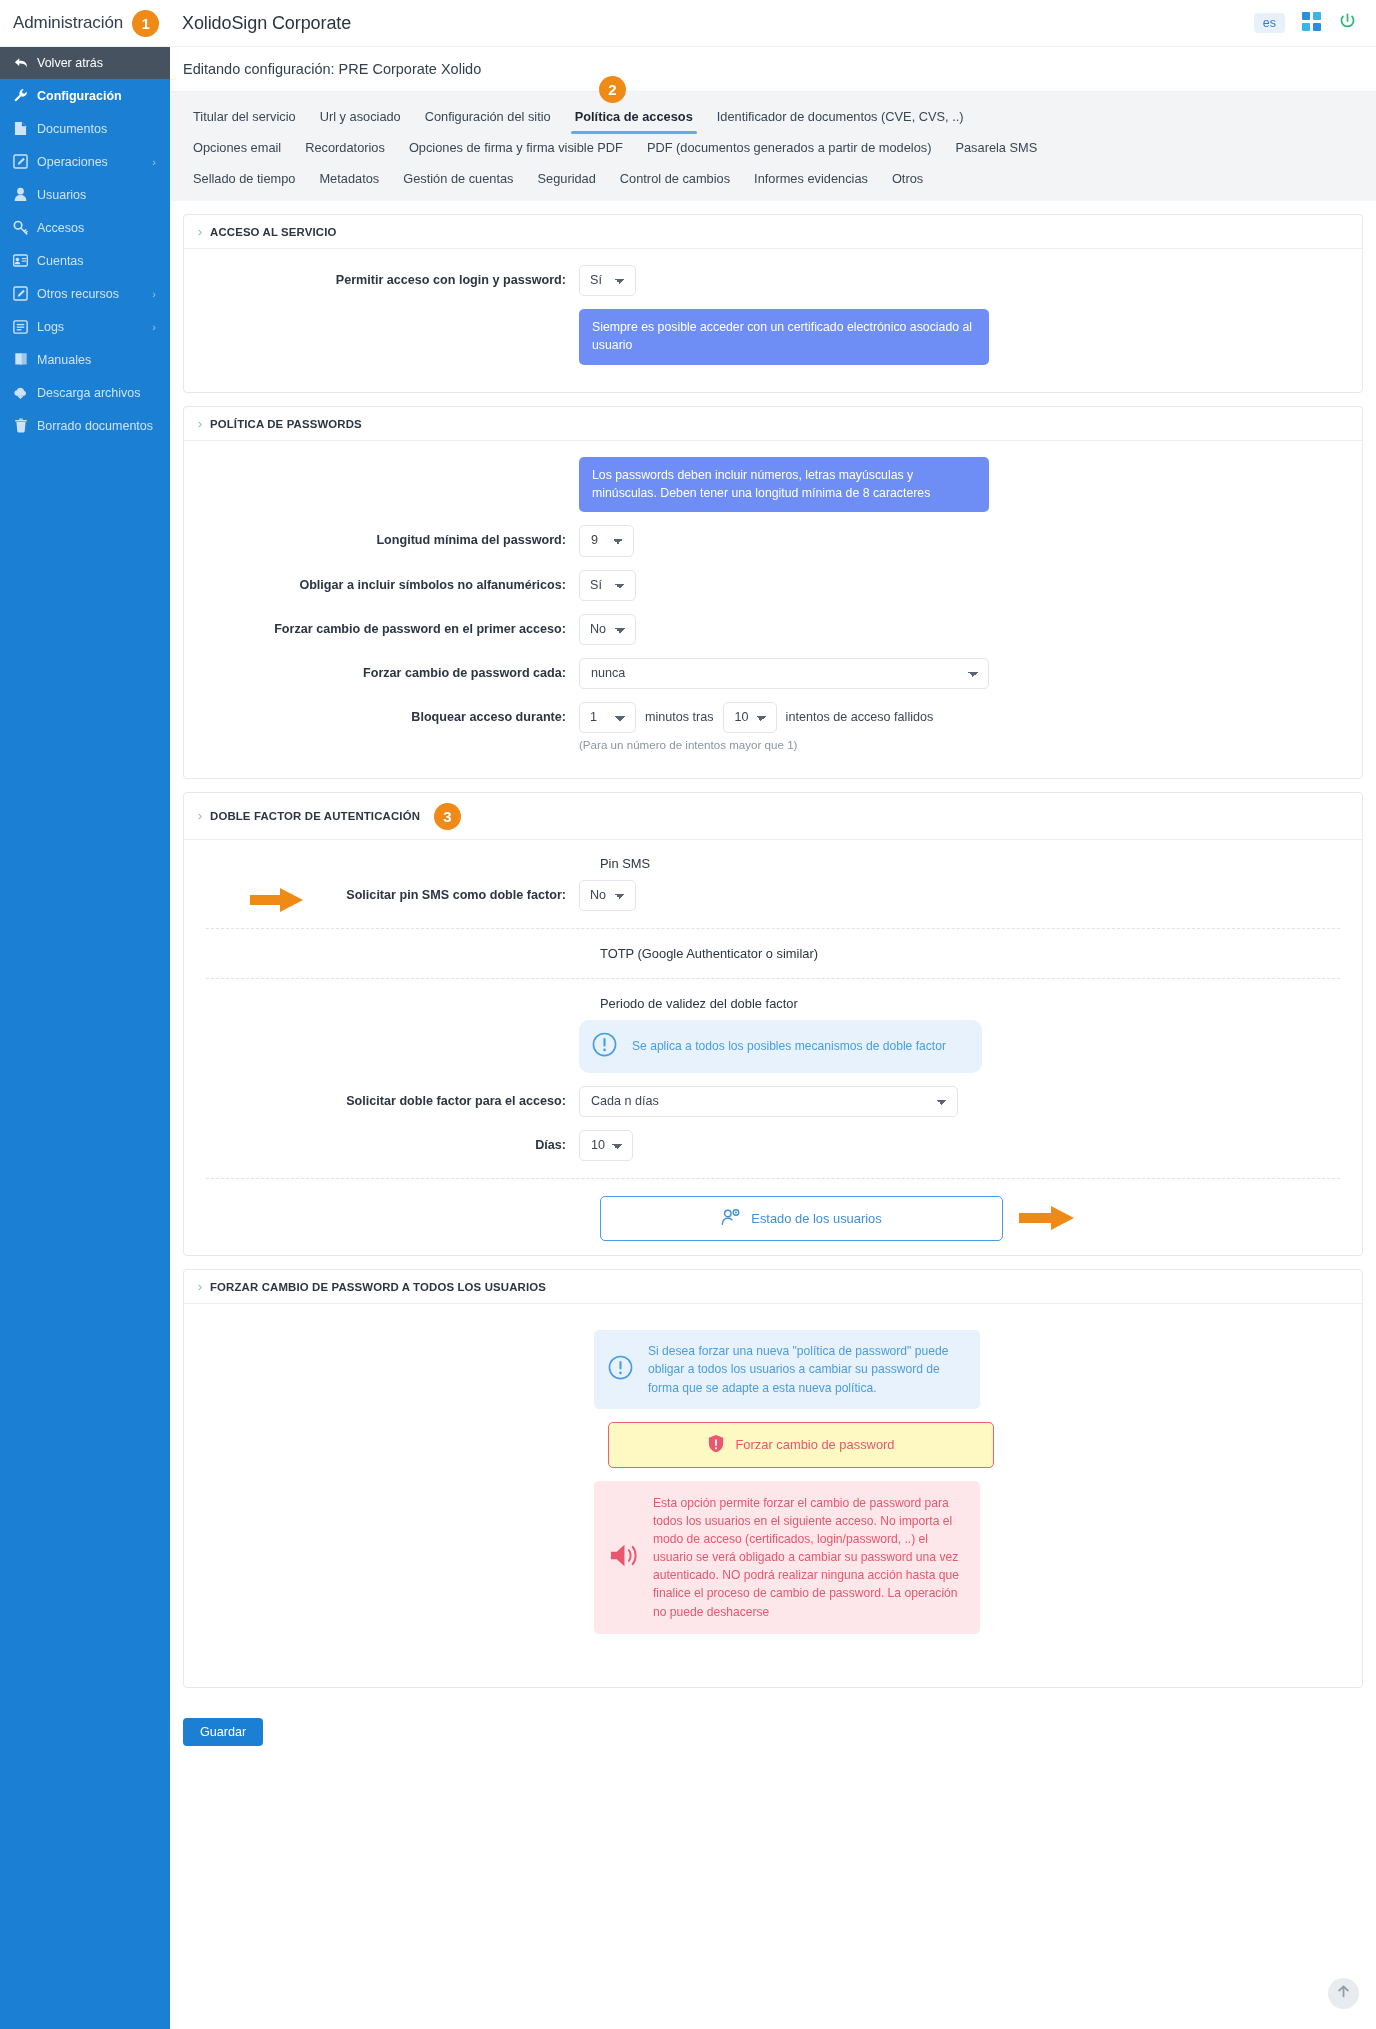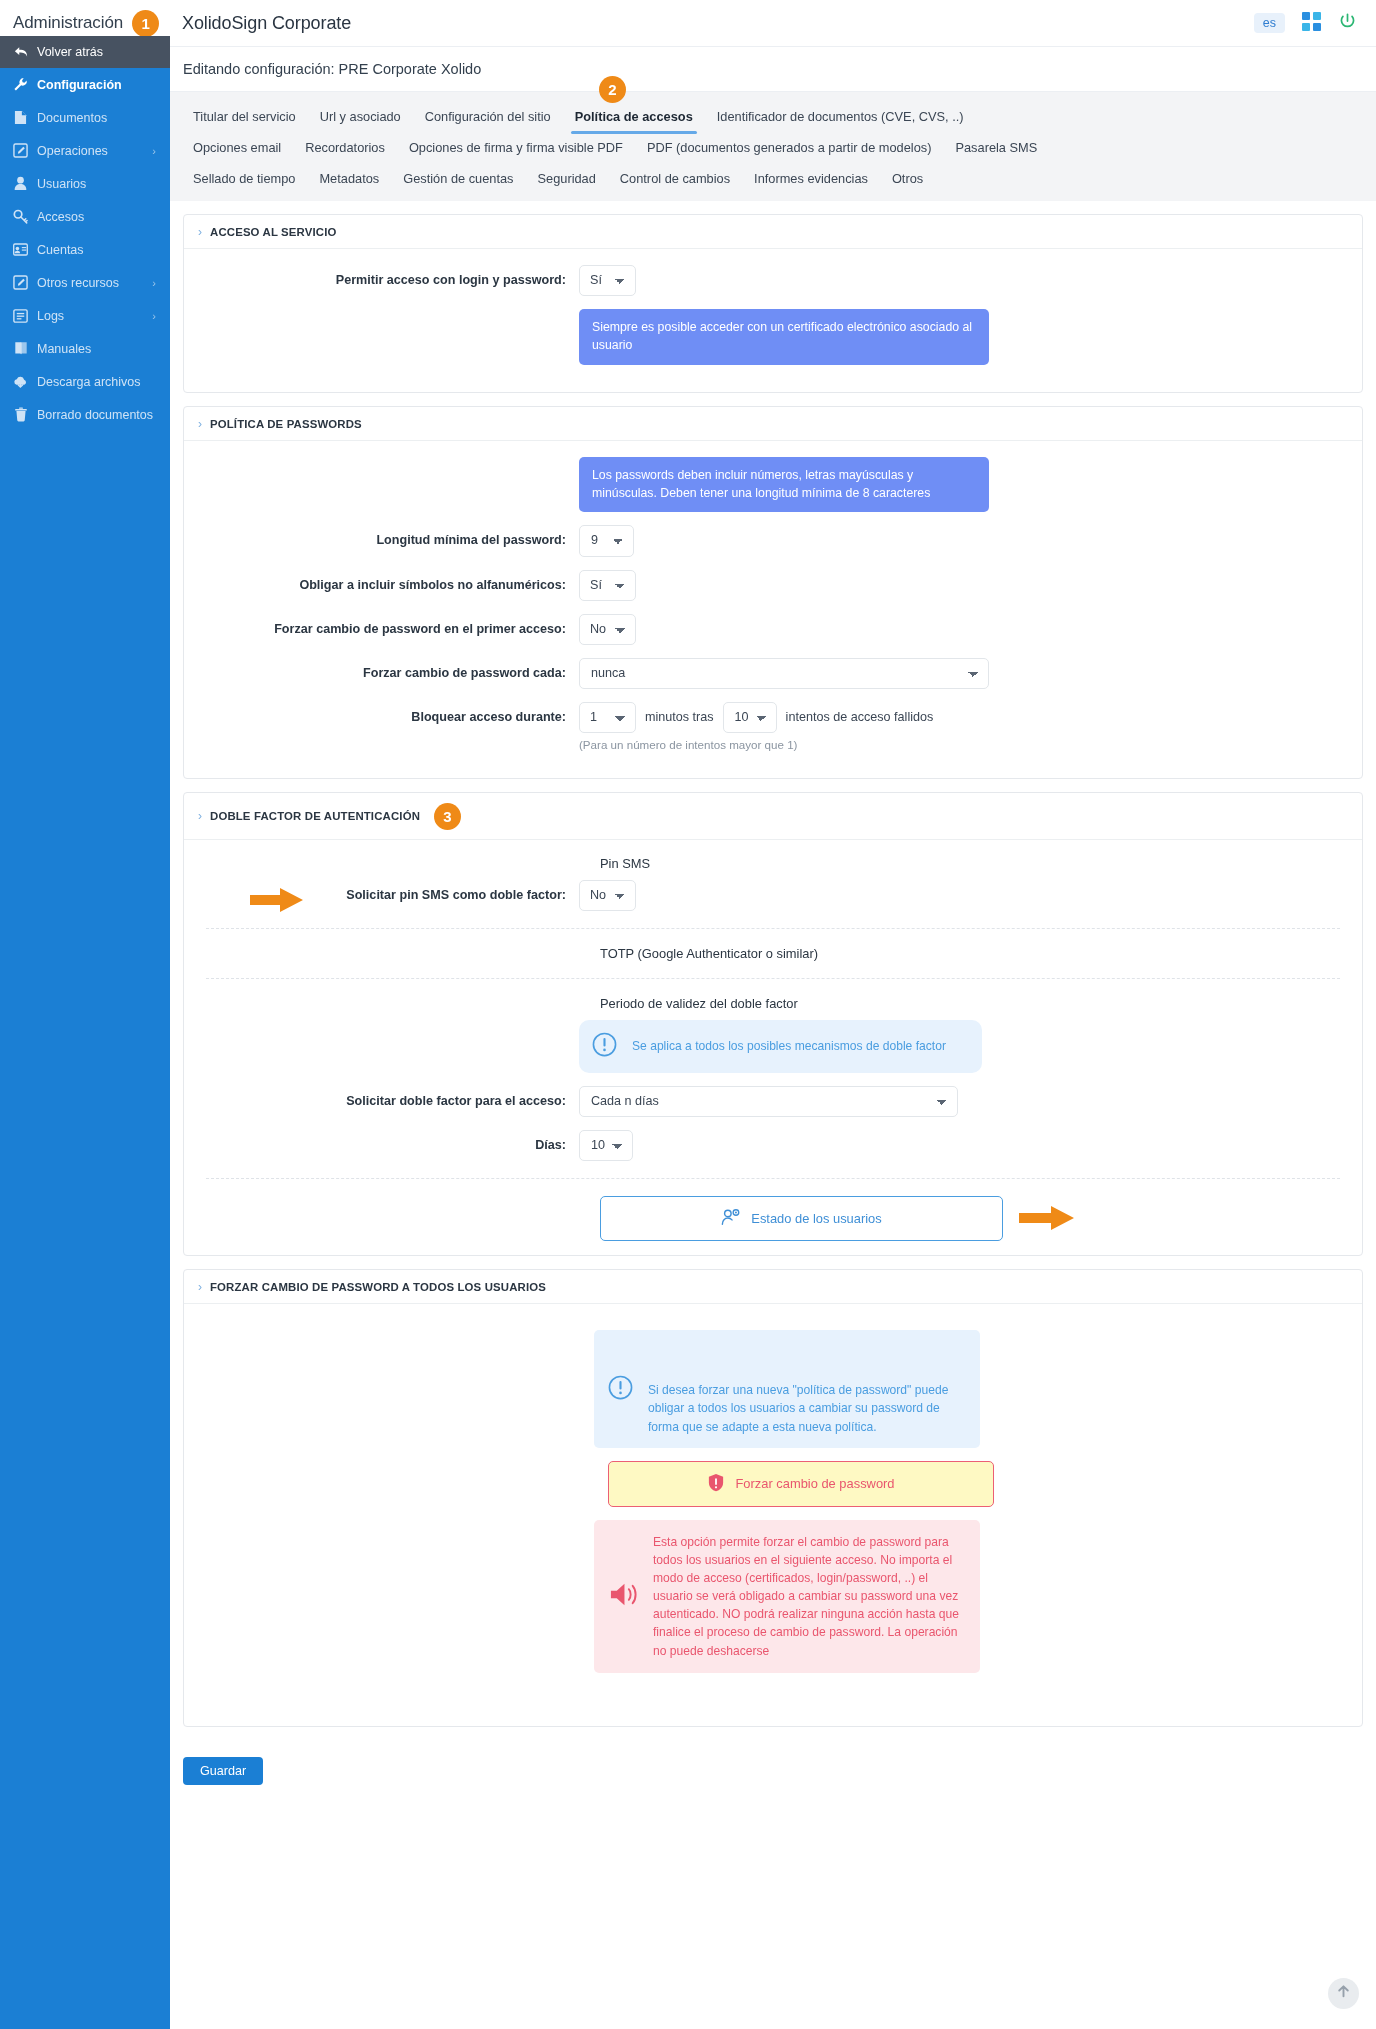--- a/index.html
+++ b/index.html
@@ -65,21 +65,21 @@
     padding: 4px 9px;
     border-radius: 4px;
     line-height: 1;
   }
   .grid-icon { display: block; }
   .power-icon { display: block; }
 
   
   .sidebar {
     position: absolute;
-    left: 0; top: 36px;
+    left: 0; top: 47px;
     width: 170px;
     bottom: 0;
     background: #1b7fd4;
     padding-bottom: 40px;
   }
   .side-back {
     background: #475261;
     display: flex; align-items: center;
     gap: 9px;
     height: 32px;
@@ -284,21 +284,20 @@
     padding: 12px 14px;
     width: 386px;
     display: flex;
     align-items: center;
     gap: 15px;
   }
   .note-lightblue2 .txt {
     color: #4a9de0;
     font-size: 12.1px;
     line-height: 1.5;
-    margin-top: 39px;
   }
   .note-red {
     background: #fde7ea;
     border-radius: 5px;
     padding: 13px 14px;
     width: 386px;
     display: flex;
     align-items: center;
     gap: 14px;
   }

